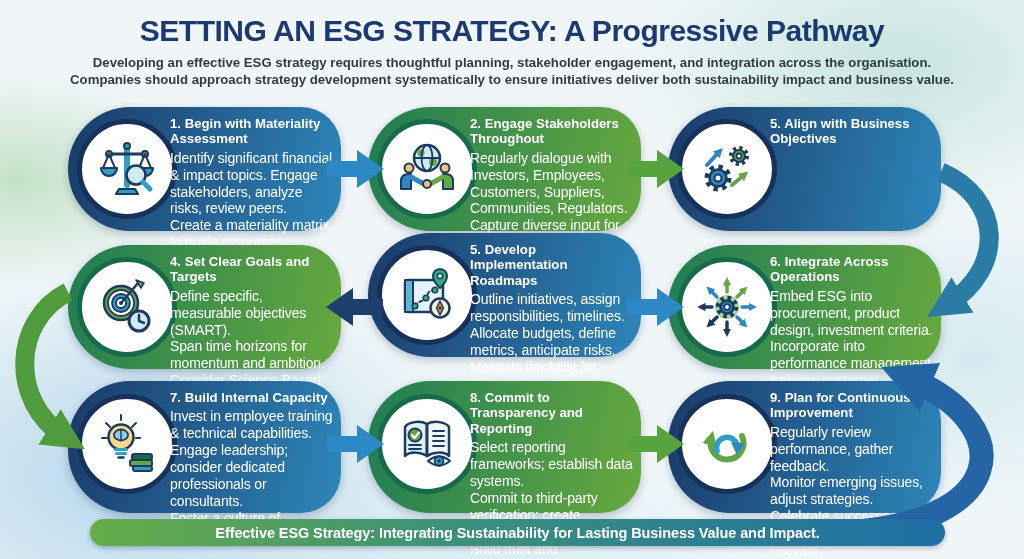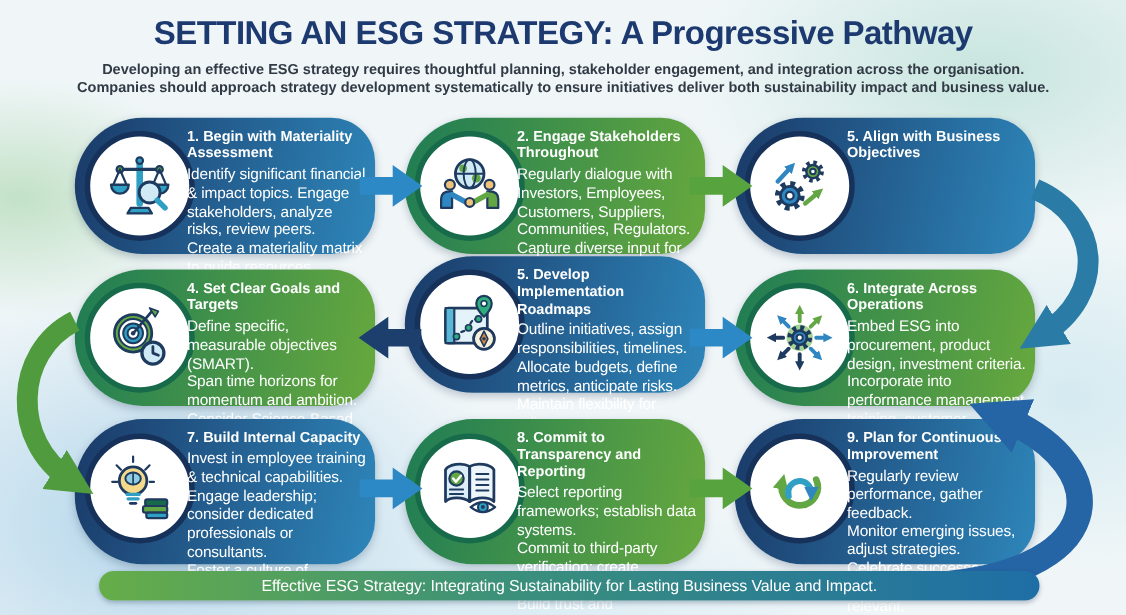--- a/index.html
+++ b/index.html
@@ -22,21 +22,21 @@
   .circle{position:absolute;left:9px;top:12px;width:90px;height:90px;border-radius:50%;background:#fff;display:flex;align-items:center;justify-content:center;}
   .blue .circle{border:5px solid #16325a;}
   .green .circle{border:5px solid #176b4a;}
   .card.r3 .circle{top:13px;}
   .ctext{position:absolute;left:102px;top:9px;right:6px;bottom:4px;color:#fff;}
   .ctitle{font-size:13.2px;font-weight:bold;line-height:1.16;margin-bottom:3px;}
   .cbody{font-size:14px;line-height:1.21;letter-spacing:-.15px;white-space:pre-line;}
 
   #connectors{position:absolute;left:0;top:0;z-index:3;pointer-events:none;}
   .banner{position:absolute;left:90px;top:519px;width:855px;height:27px;border-radius:14px;background:linear-gradient(90deg,#66ad49 0%,#3a8f7c 45%,#1e6ea6 100%);z-index:4;box-shadow:0 2px 5px rgba(20,40,70,.3);display:flex;align-items:center;justify-content:center;}
-  .banner-text{color:#fff;font-weight:normal;font-size:14.5px;letter-spacing:-.1px;}
+  .banner-text{color:#fff;font-weight:bold;font-size:14.5px;letter-spacing:-.1px;}
 </style>
 </head>
 <body>
 
 <div id="stage">
 
   <div class="bg bg1"></div>
   <div class="bg bg2"></div>
   <div class="bg bg3"></div>
   <div class="bg bg4"></div>

